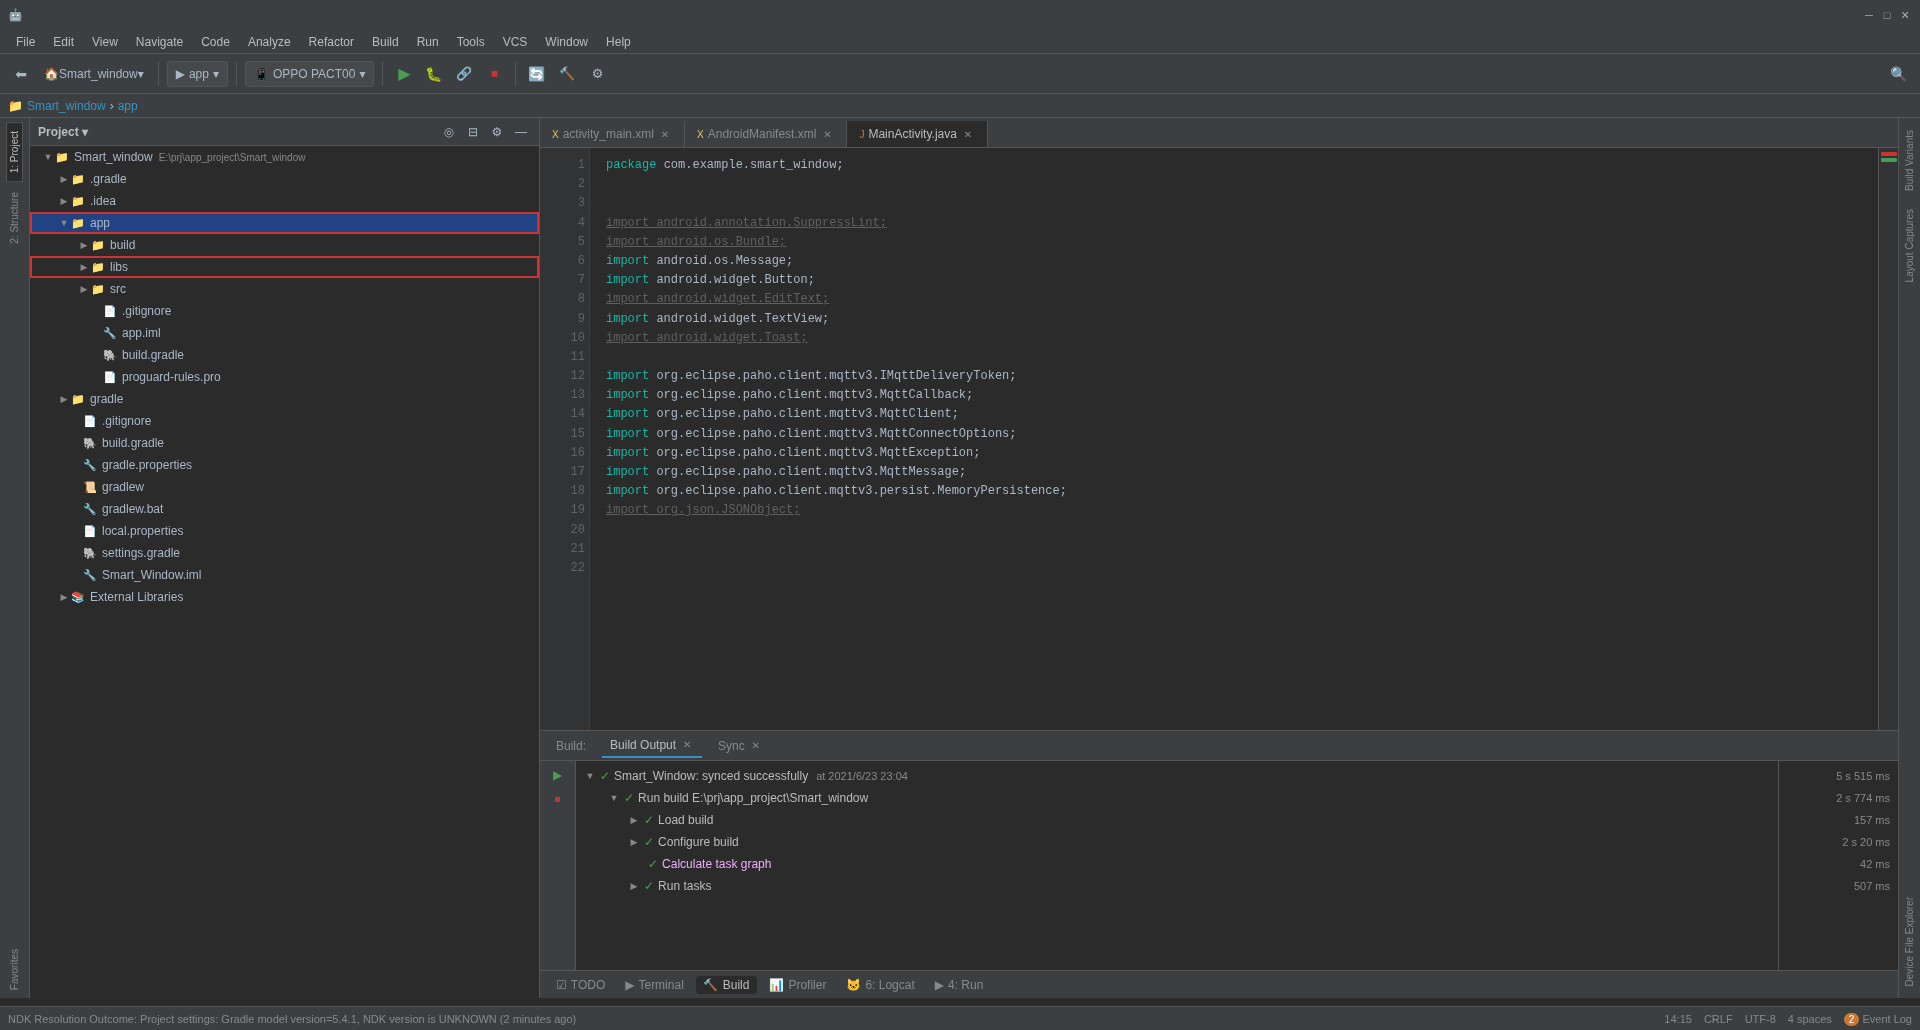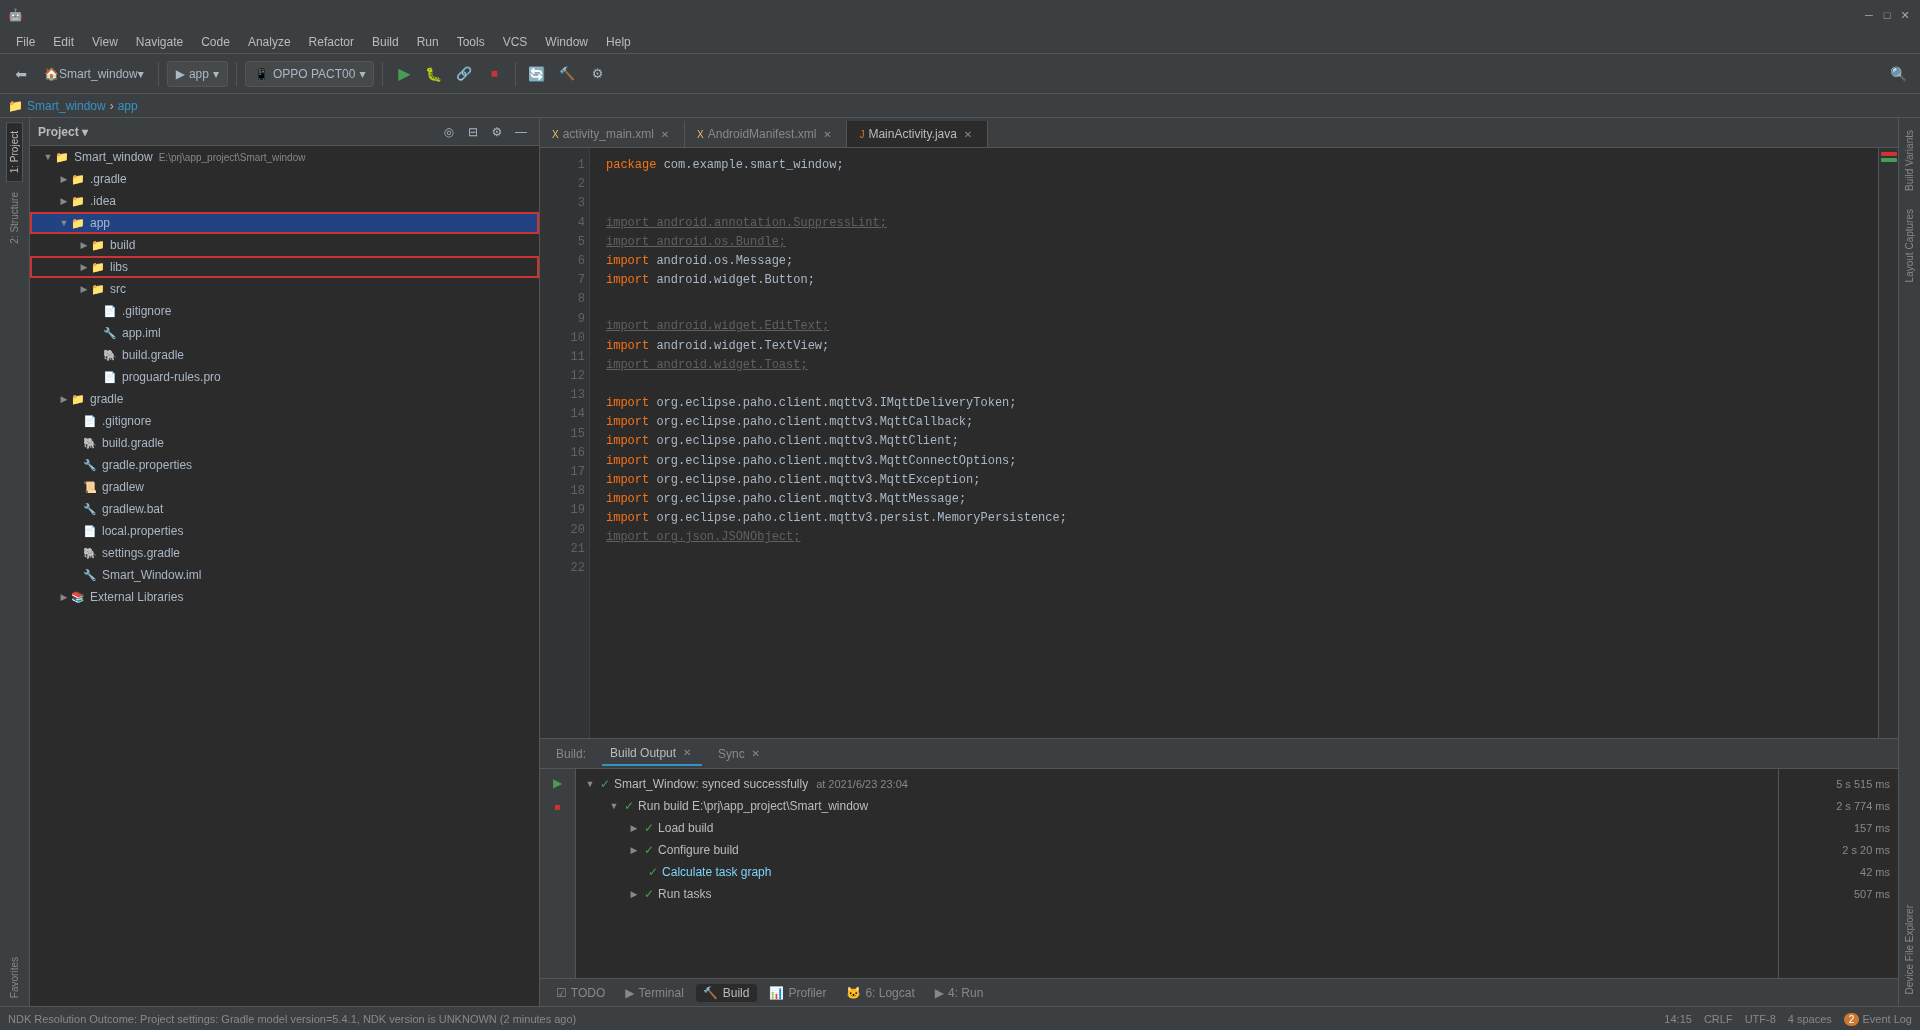--- a/index.html
+++ b/index.html
@@ -211,21 +211,21 @@
     .code-content {
       flex: 1;
       padding: 8px 16px;
       font-family: 'Courier New', monospace;
       font-size: 12px;
       line-height: 1.6;
       overflow: auto;
       background: #2b2b2b;
     }
     .code-line { white-space: pre; }
-    .kw { color: #f97316; }
+    .kw { color: #14b8a6; }
     .imp { color: #a9b7c6; }
     .pkg { color: #a9b7c6; }
     .faded { color: #606060; }
 
     
     .right-gutter {
       width: 20px;
       background: #313335;
       border-left: 1px solid #555;
       display: flex;
@@ -312,20 +312,21 @@
       height: 24px;
       background: #3c3f41;
       display: flex;
       align-items: center;
       justify-content: space-between;
       padding: 0 8px;
       border-top: 1px solid #555;
       font-size: 11px;
       color: #888;
       flex-shrink: 0;
+      margin-top: 8px;
     }
     .status-left { display: flex; align-items: center; gap: 8px; }
     .status-right { display: flex; align-items: center; gap: 12px; }
     .status-badge {
       background: #cc7832;
       color: white;
       padding: 1px 5px;
       border-radius: 8px;
       font-size: 10px;
     }
@@ -660,21 +661,21 @@
             <div>22</div>
         </div>
         <div class="code-content">
           <div class="code-line"><span class="kw">package</span> <span class="pkg">com.example.smart_window</span>;</div>
           <div class="code-line">&nbsp;</div>
           <div class="code-line">&nbsp;</div>
           <div class="code-line faded" style="color:#606060;text-decoration:underline;"><span class="kw" style="color:#606060;">import</span> android.annotation.SuppressLint;</div>
           <div class="code-line faded" style="color:#606060;text-decoration:underline;"><span class="kw" style="color:#606060;">import</span> android.os.Bundle;</div>
           <div class="code-line"><span class="kw">import</span> <span class="imp">android.os.Message</span>;</div>
           <div class="code-line"><span class="kw">import</span> <span class="imp">android.widget.Button</span>;</div>
-          <div class="code-line faded" style="color:#606060;text-decoration:underline;margin-top:27px;"><span class="kw" style="color:#606060;">import</span> android.widget.EditText;</div>
+          <div class="code-line faded" style="color:#606060;text-decoration:underline;"><span class="kw" style="color:#606060;">import</span> android.widget.EditText;</div>
           <div class="code-line"><span class="kw">import</span> <span class="imp">android.widget.TextView</span>;</div>
           <div class="code-line faded" style="color:#606060;text-decoration:underline;"><span class="kw" style="color:#606060;">import</span> android.widget.Toast;</div>
           <div class="code-line">&nbsp;</div>
           <div class="code-line"><span class="kw">import</span> <span class="imp">org.eclipse.paho.client.mqttv3.IMqttDeliveryToken</span>;</div>
           <div class="code-line"><span class="kw">import</span> <span class="imp">org.eclipse.paho.client.mqttv3.MqttCallback</span>;</div>
           <div class="code-line"><span class="kw">import</span> <span class="imp">org.eclipse.paho.client.mqttv3.MqttClient</span>;</div>
           <div class="code-line"><span class="kw">import</span> <span class="imp">org.eclipse.paho.client.mqttv3.MqttConnectOptions</span>;</div>
           <div class="code-line"><span class="kw">import</span> <span class="imp">org.eclipse.paho.client.mqttv3.MqttException</span>;</div>
           <div class="code-line"><span class="kw">import</span> <span class="imp">org.eclipse.paho.client.mqttv3.MqttMessage</span>;</div>
           <div class="code-line"><span class="kw">import</span> <span class="imp">org.eclipse.paho.client.mqttv3.persist.MemoryPersistence</span>;</div>
@@ -733,21 +734,21 @@
           <div class="build-item">
             <span class="tree-indent" style="width:40px;"></span>
             <span class="tree-arrow">▶</span>
             <span class="check-icon">✓</span>
             <span style="color:#bbbbbb;">Configure build</span>
           </div>
 
           <div class="build-item">
             <span class="tree-indent" style="width:60px;"></span>
             <span class="check-icon">✓</span>
-            <span style="color:#7dd3fc;">Calculate task graph</span>
+            <span style="color:#f0abfc;">Calculate task graph</span>
           </div>
 
           <div class="build-item">
             <span class="tree-indent" style="width:40px;"></span>
             <span class="tree-arrow">▶</span>
             <span class="check-icon">✓</span>
             <span style="color:#bbbbbb;">Run tasks</span>
           </div>
         </div>
 

